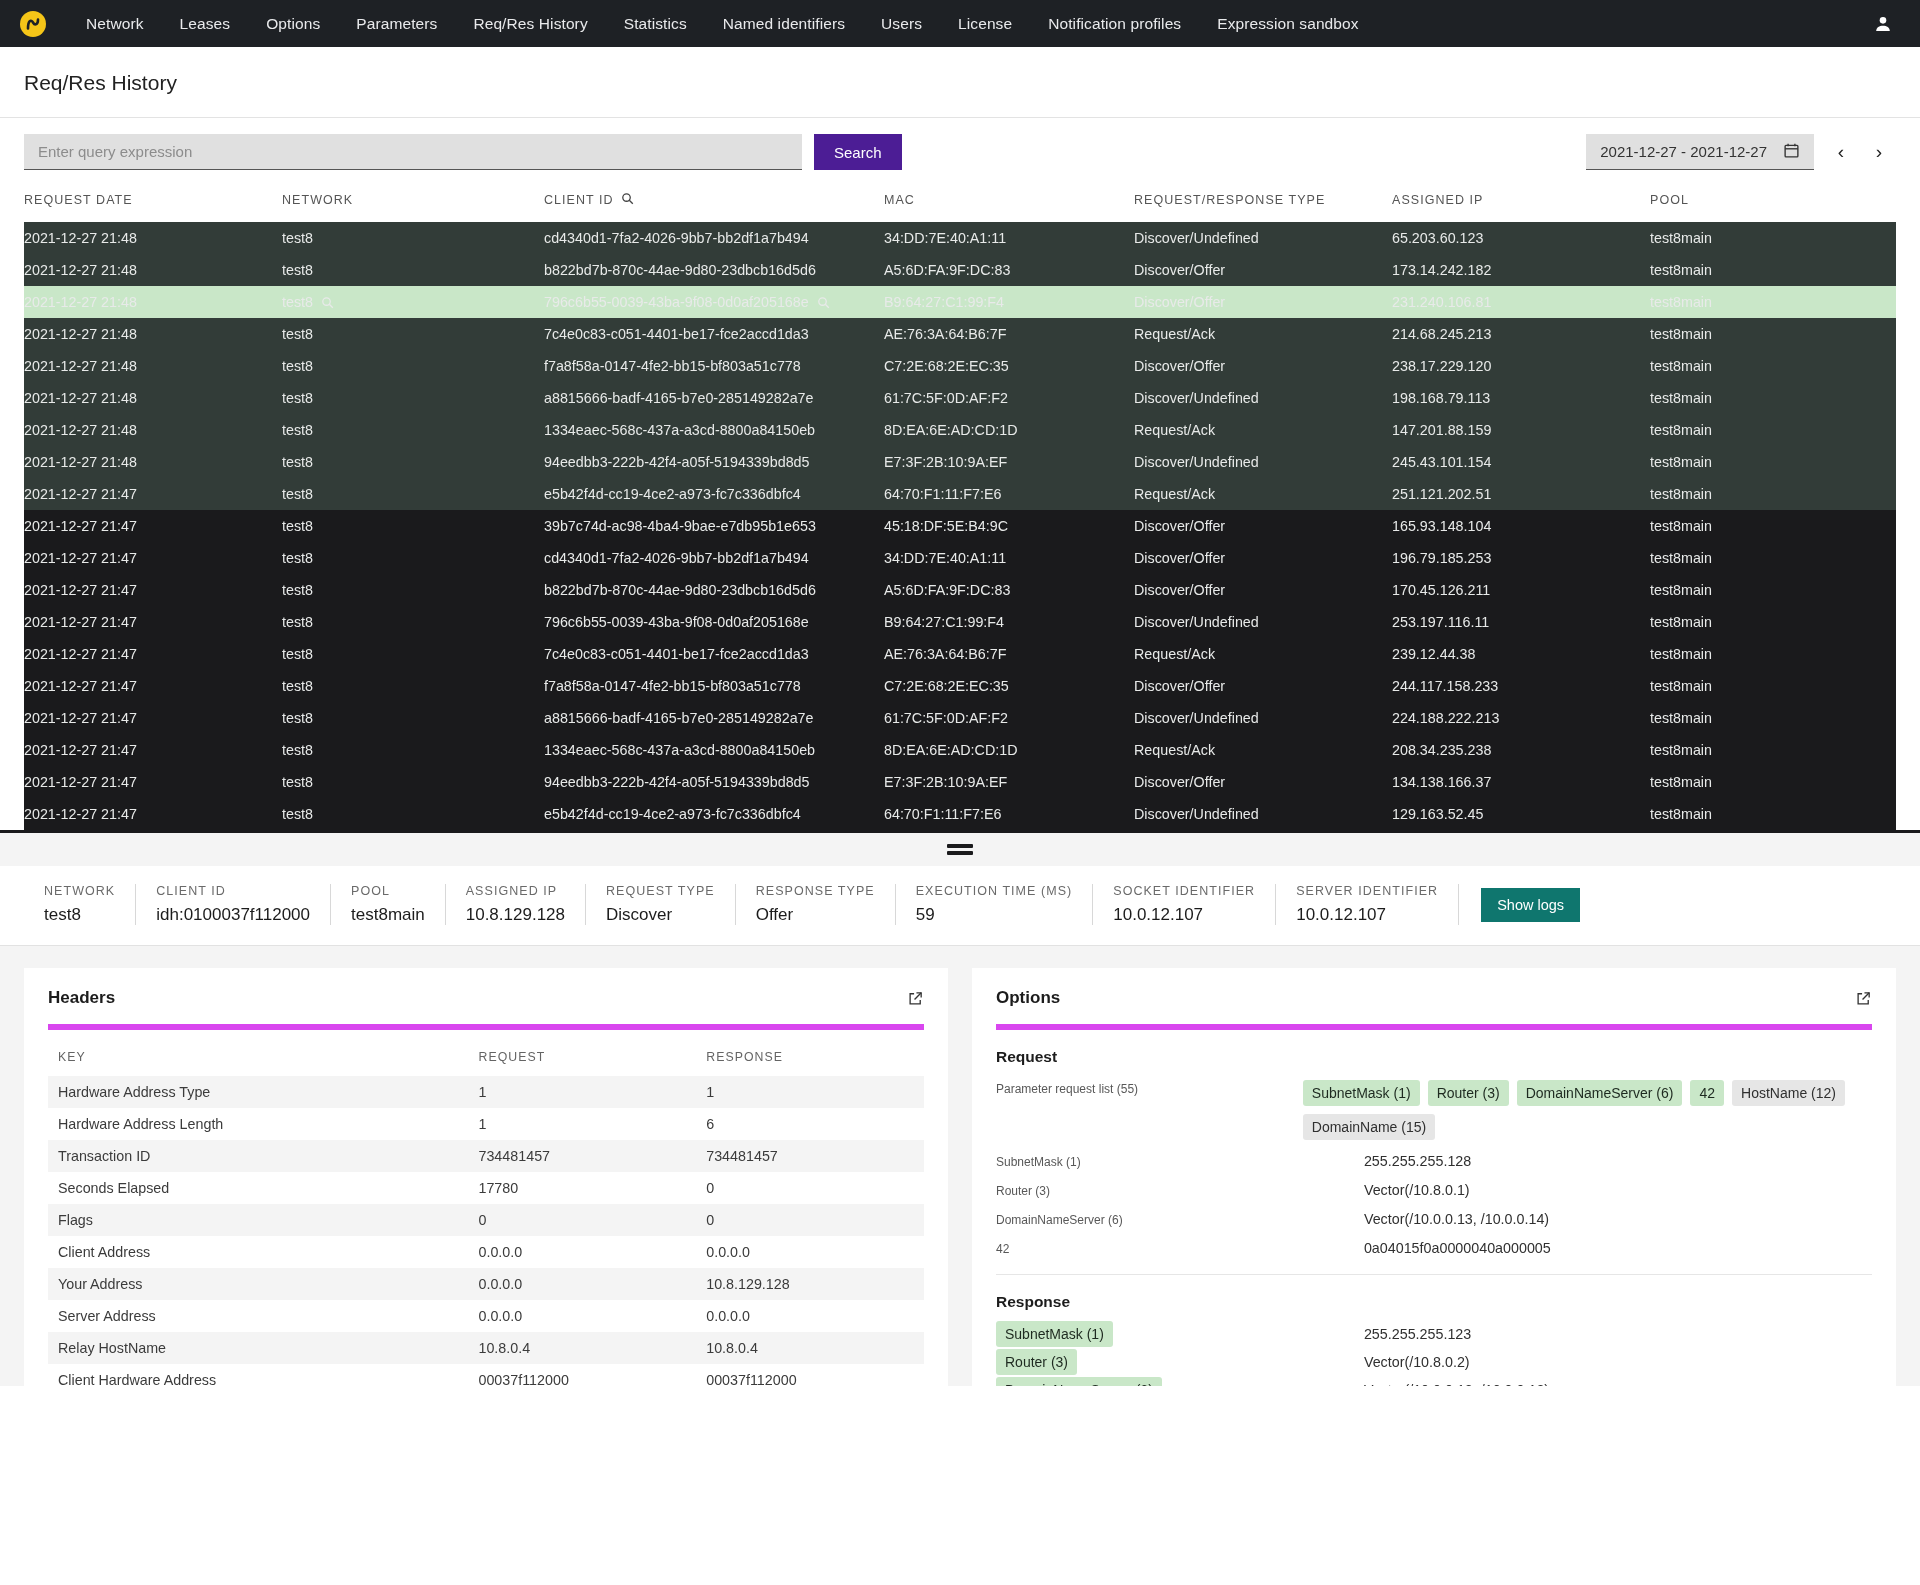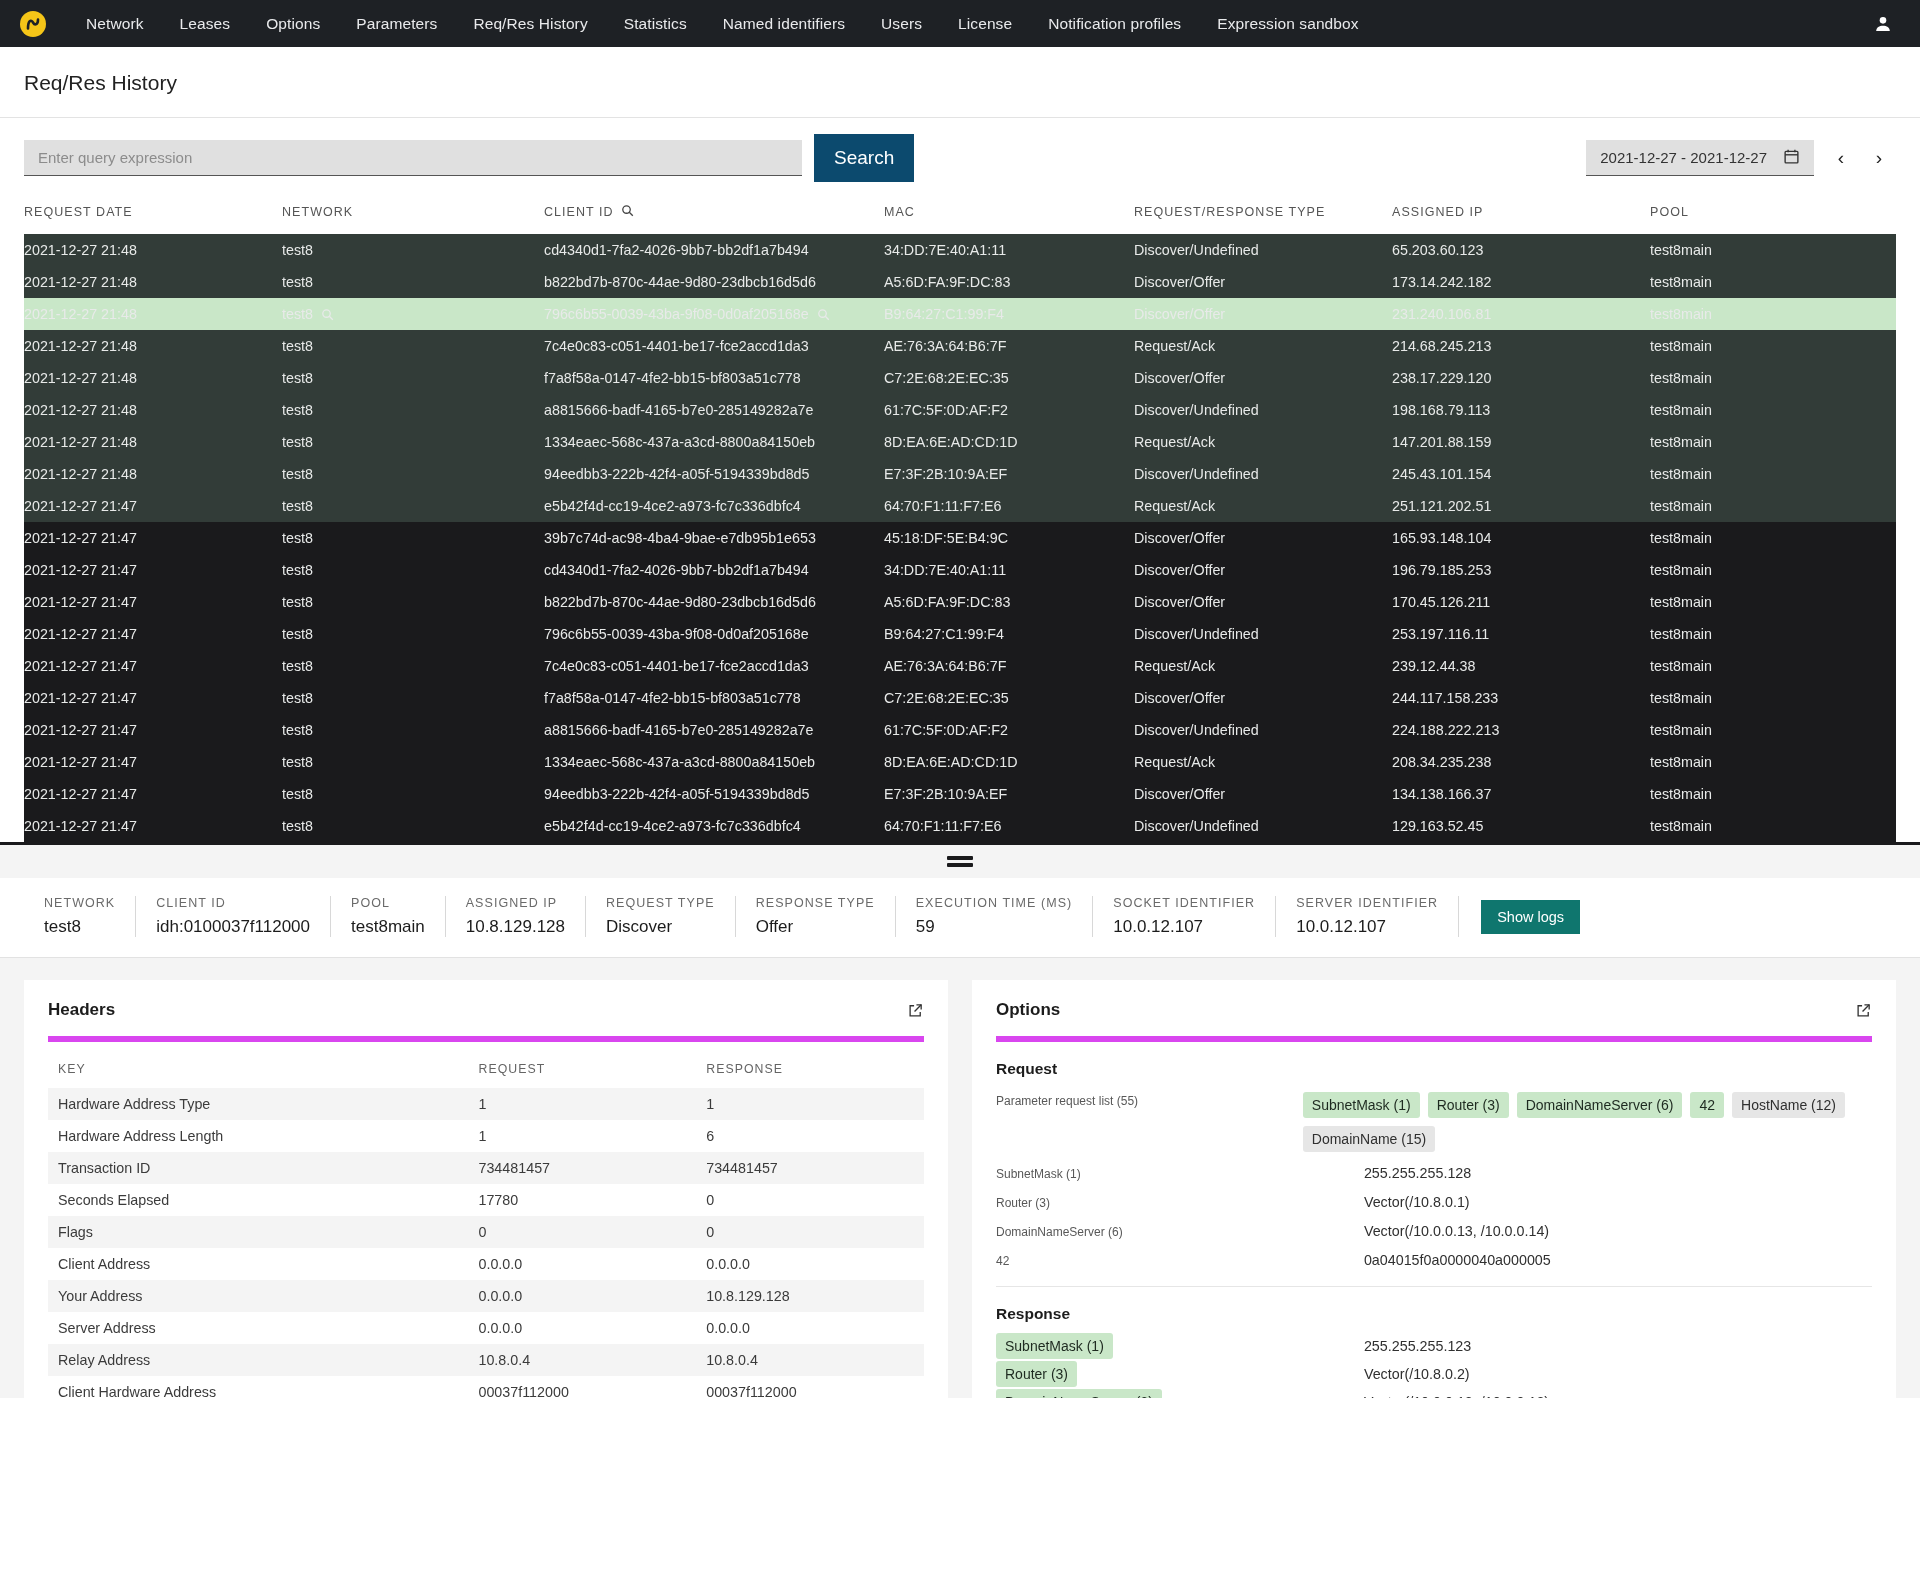--- a/index.html
+++ b/index.html
@@ -63,27 +63,27 @@
     background: #e0e0e0;
     border: none;
     border-bottom: 1px solid #555;
     padding: 0 14px;
     font-size: 15px;
     color: #444;
     font-family: "Liberation Sans", sans-serif;
   }
   .query-input::placeholder { color: #8c8c8c; }
   .search-btn {
-    height: 48px;
+    height: 36px;
     margin-left: 12px;
     padding: 0 20px;
-    background: #0c4a6e;
+    background: #4c1d95;
     color: #fff;
     border: none;
-    font-size: 19px;
+    font-size: 15px;
     cursor: pointer;
     font-family: "Liberation Sans", sans-serif;
   }
   .sb-spacer { flex: 1 1 auto; }
   .daterange {
     height: 36px;
     background: #e0e0e0;
     border-bottom: 1px solid #555;
     display: flex; align-items: center;
     padding: 0 14px;
@@ -1173,21 +1173,21 @@
             <td>Your Address</td>
             <td>0.0.0.0</td>
             <td>10.8.129.128</td>
           </tr>
           <tr>
             <td>Server Address</td>
             <td>0.0.0.0</td>
             <td>0.0.0.0</td>
           </tr>
           <tr class="odd">
-            <td>Relay Address</td>
+            <td>Relay HostName</td>
             <td>10.8.0.4</td>
             <td>10.8.0.4</td>
           </tr>
           <tr>
             <td>Client Hardware Address</td>
             <td>00037f112000</td>
             <td>00037f112000</td>
           </tr>
         </tbody>
     </table>

